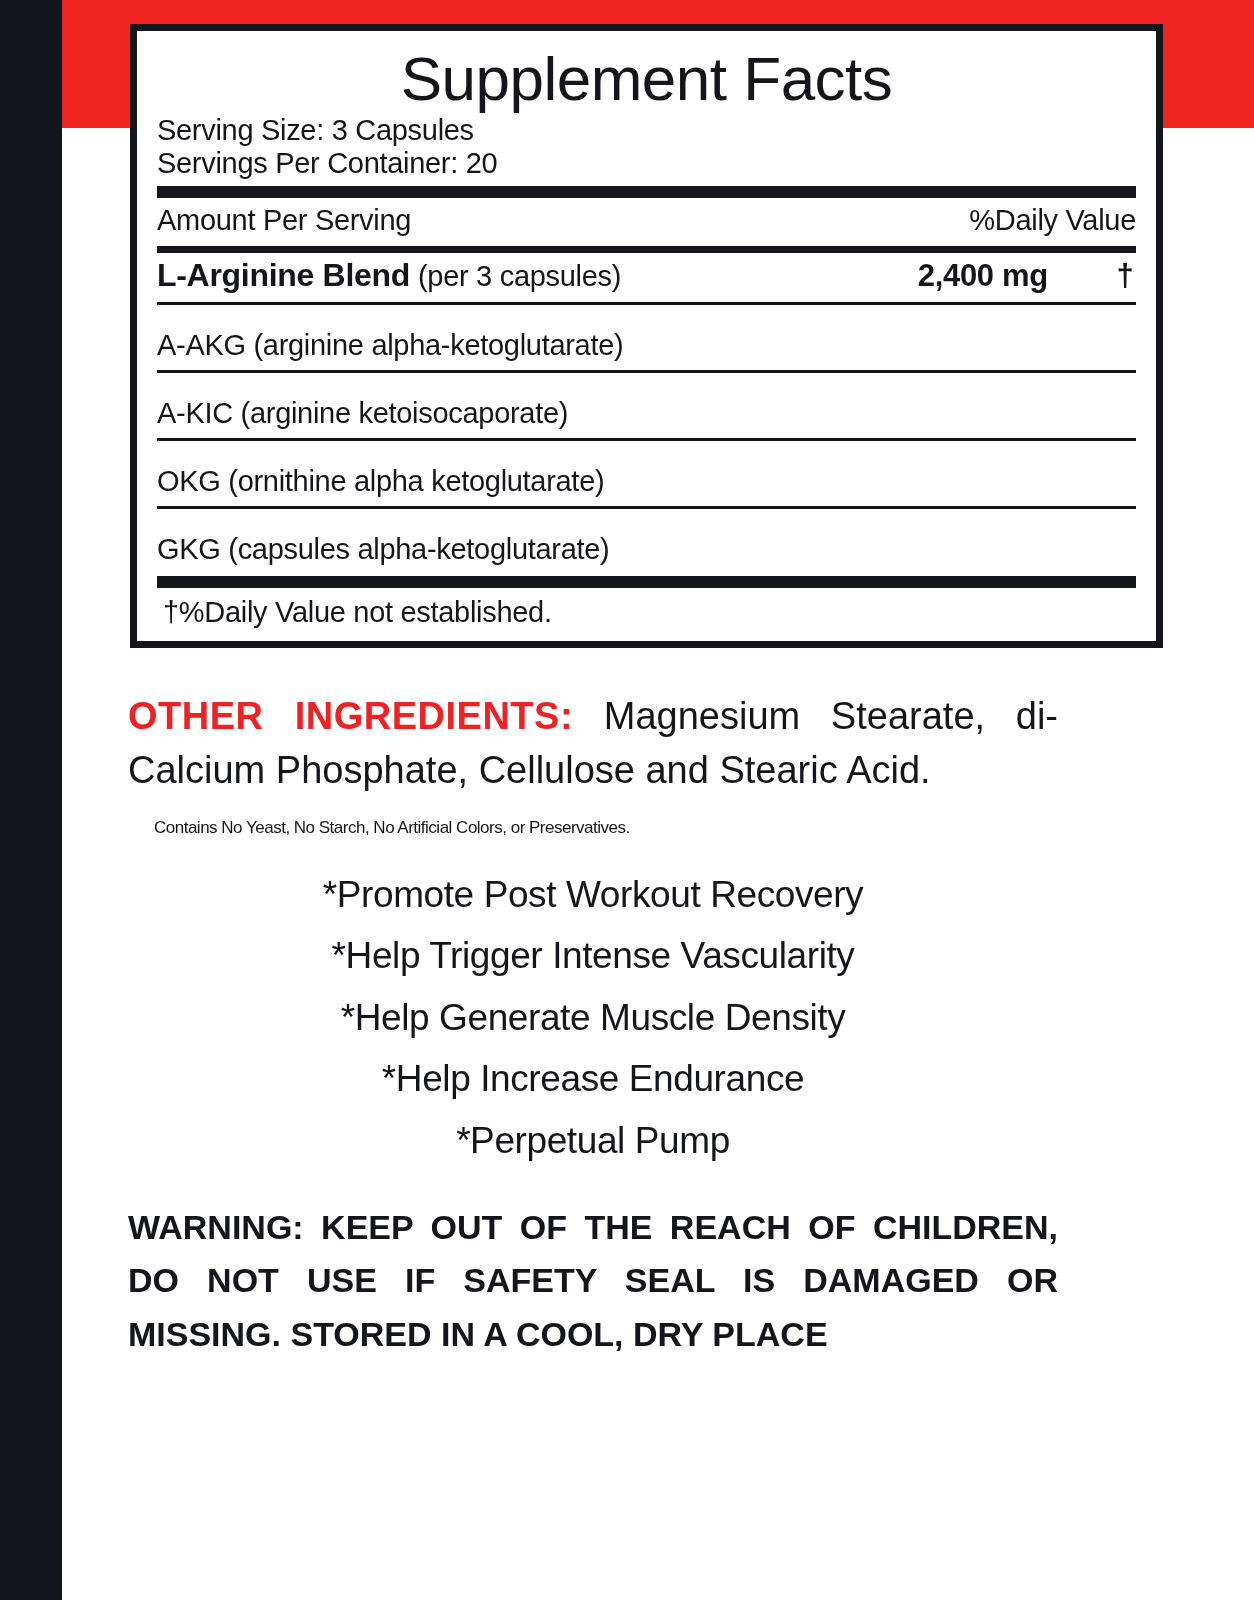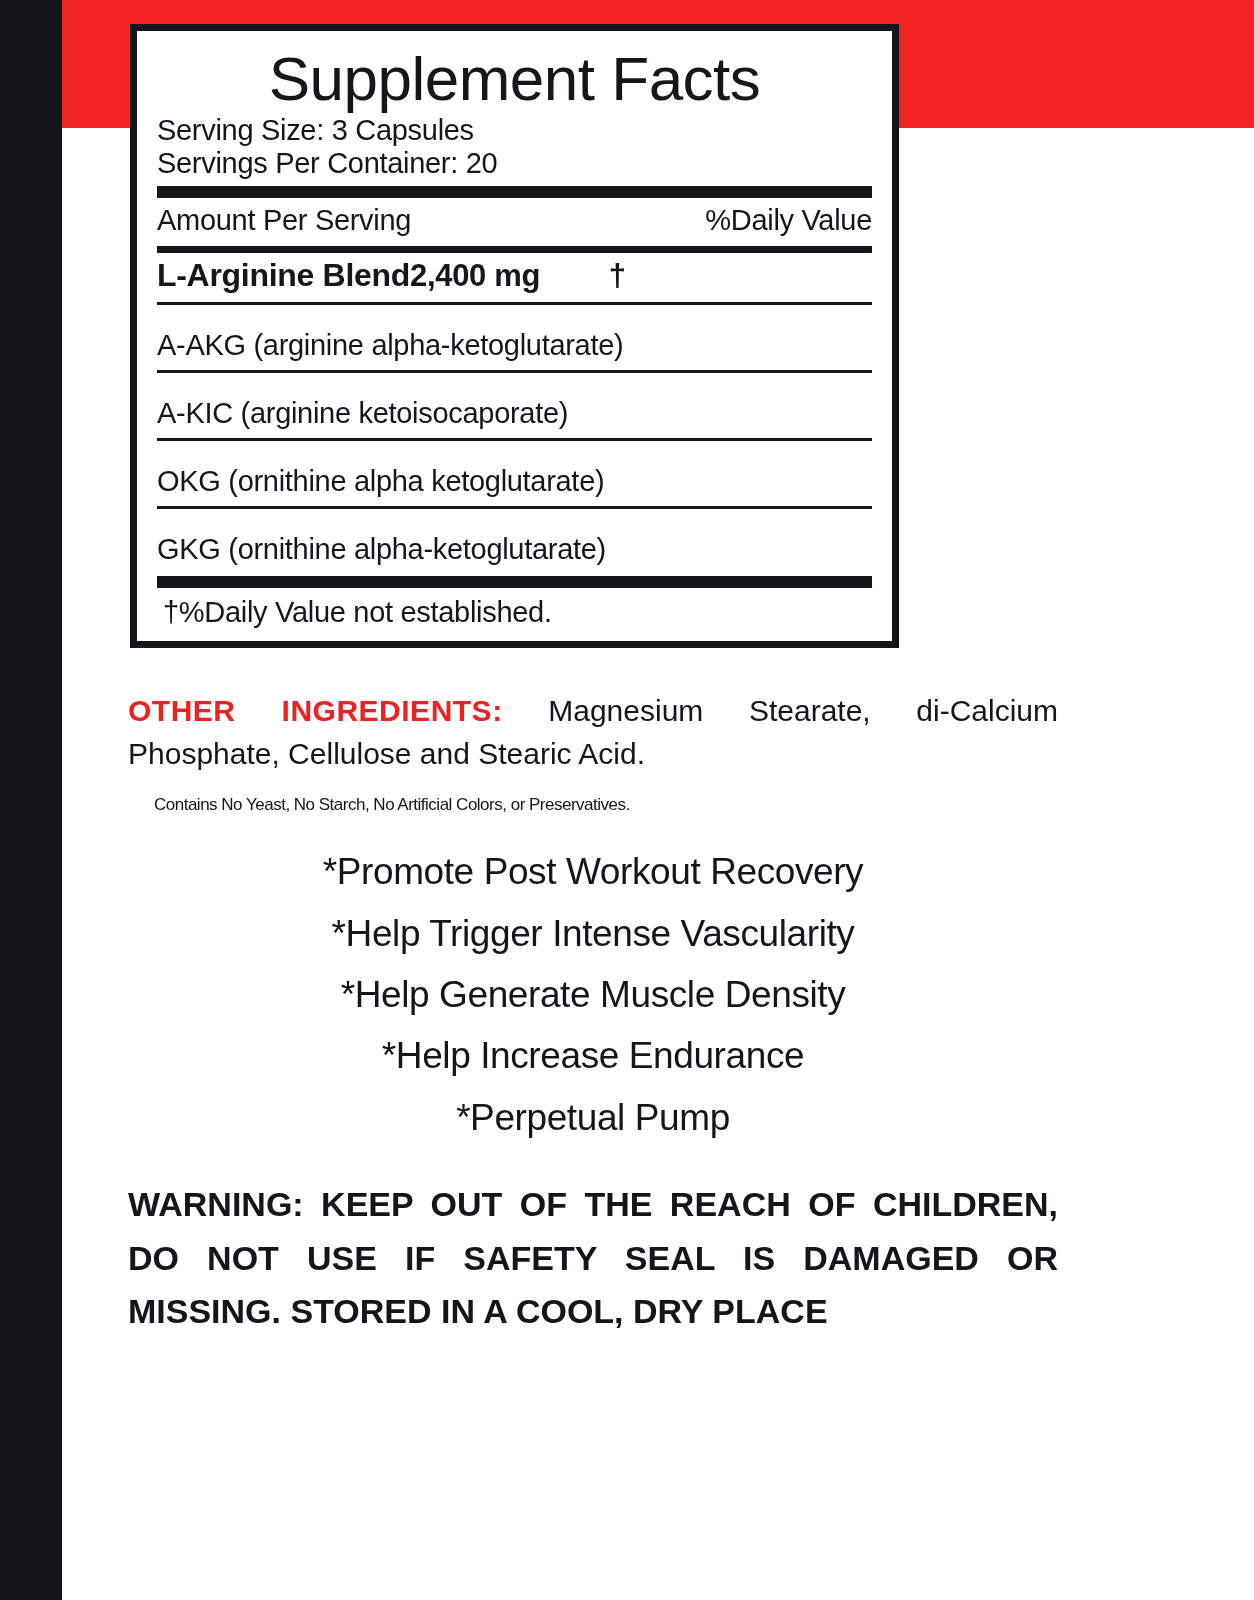--- a/index.html
+++ b/index.html
@@ -40,21 +40,21 @@
     width: 1192px;
     height: 1472px;
     background: #ffffff;
   }
 
   
   #facts-panel {
     position: absolute;
     left: 130px;
     top: 24px;
-    width: 769px;
+    width: 1033px;
     border: 7px solid #15161c;
     background: #ffffff;
     box-sizing: border-box;
     padding: 10px 0 0 0;
   }
   .facts-inner {
     padding: 0 16px 10px 16px;
   }
   .facts-title {
     font-size: 62px;
@@ -137,21 +137,21 @@
   }
 
   
   #lower {
     position: absolute;
     left: 128px;
     top: 690px;
     width: 930px;
   }
   .other-ing {
-    font-size: 30px;
+    font-size: 38px;
     line-height: 1.42;
     text-align: justify;
     margin-bottom: 20px;
   }
   .other-ing .label {
     color: #ee2222;
     font-weight: bold;
     letter-spacing: 0.5px;
   }
   .contains {
@@ -204,35 +204,36 @@
 
     <div class="amount-row">
       <span>Amount Per Serving</span>
       <span>%Daily Value</span>
     </div>
 
     <div class="rule-med"></div>
 
     <div class="blend-row">
       <span class="blend-name">L-Arginine Blend</span>
+      <span class="blend-qualifier">(per 3 capsules)</span>
       <span class="blend-amount">2,400 mg</span>
       <span class="blend-dagger">†</span>
     </div>
 
     <div class="rule-thin"></div>
     <div class="ing-row">A-AKG (arginine alpha-ketoglutarate)</div>
 
     <div class="rule-thin"></div>
     <div class="ing-row">A-KIC (arginine ketoisocaporate)</div>
 
     <div class="rule-thin"></div>
     <div class="ing-row">OKG (ornithine alpha ketoglutarate)</div>
 
     <div class="rule-thin"></div>
-    <div class="ing-row">GKG (ornithine alpha-ketoglutarate)</div>
+    <div class="ing-row">GKG (capsules alpha-ketoglutarate)</div>
 
     <div class="rule-thick"></div>
 
     <div class="footnote">†%Daily Value not established.</div>
   </div>
 </div>
 
 <div id="lower">
 
   <div class="other-ing">

